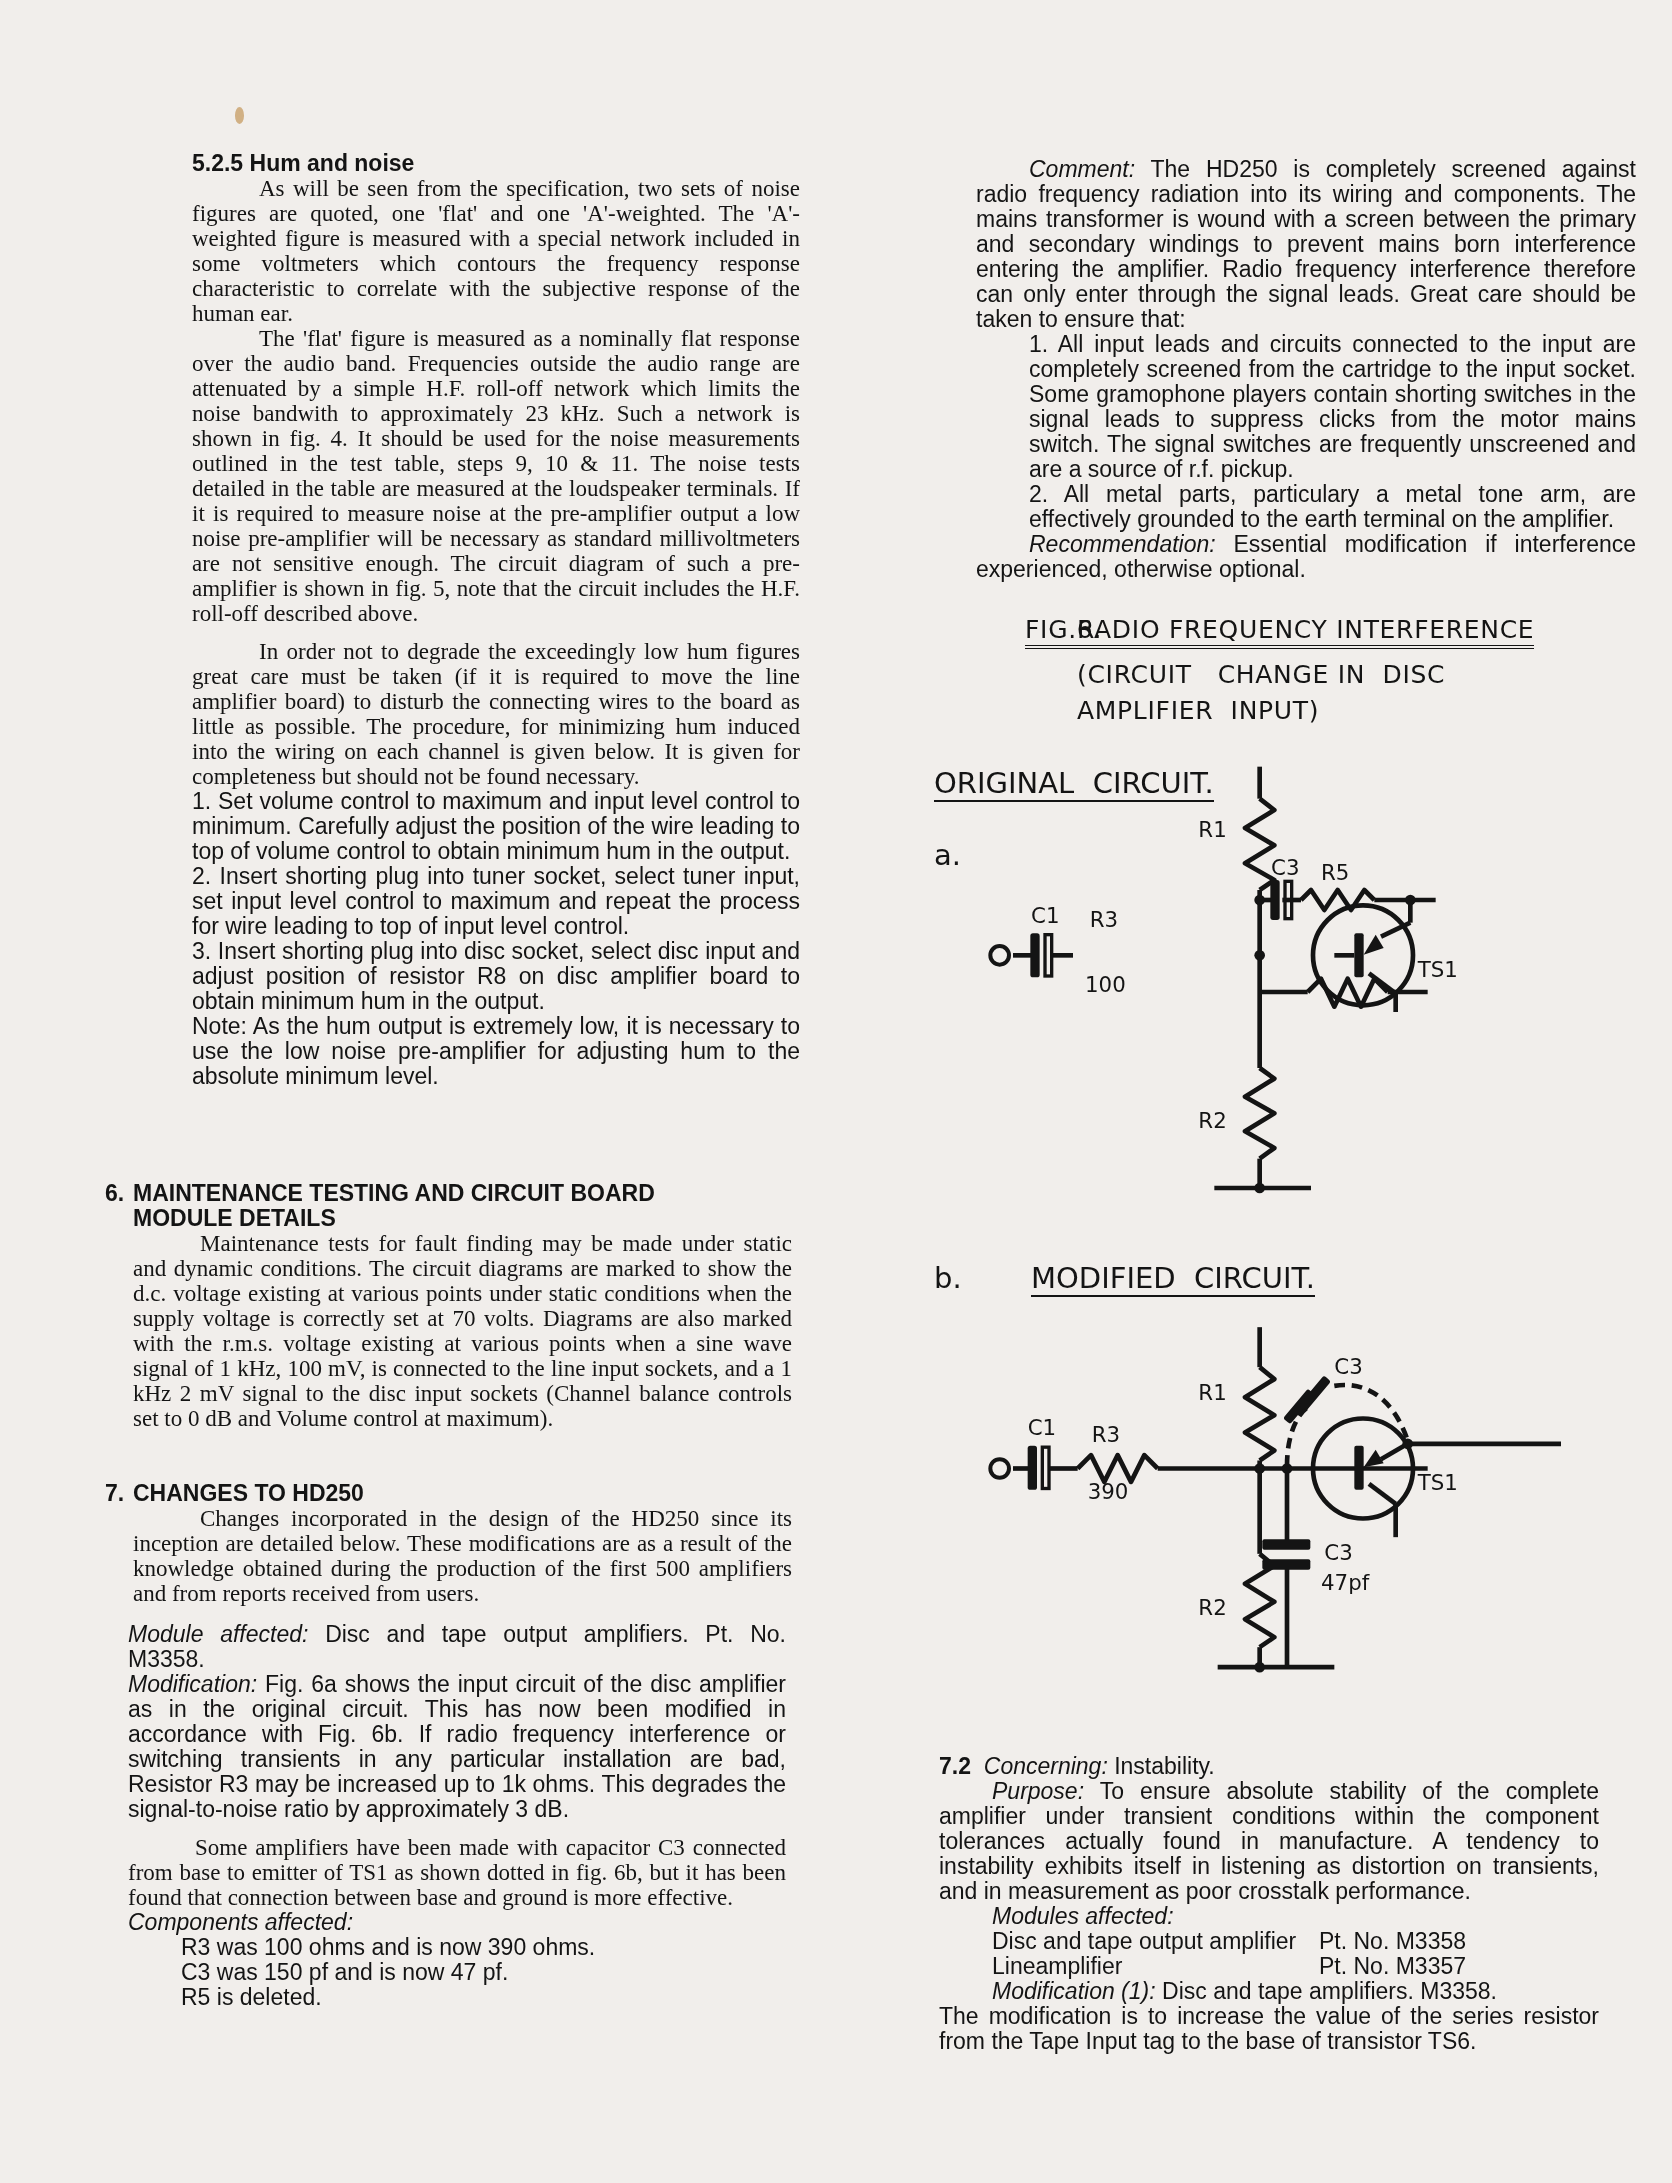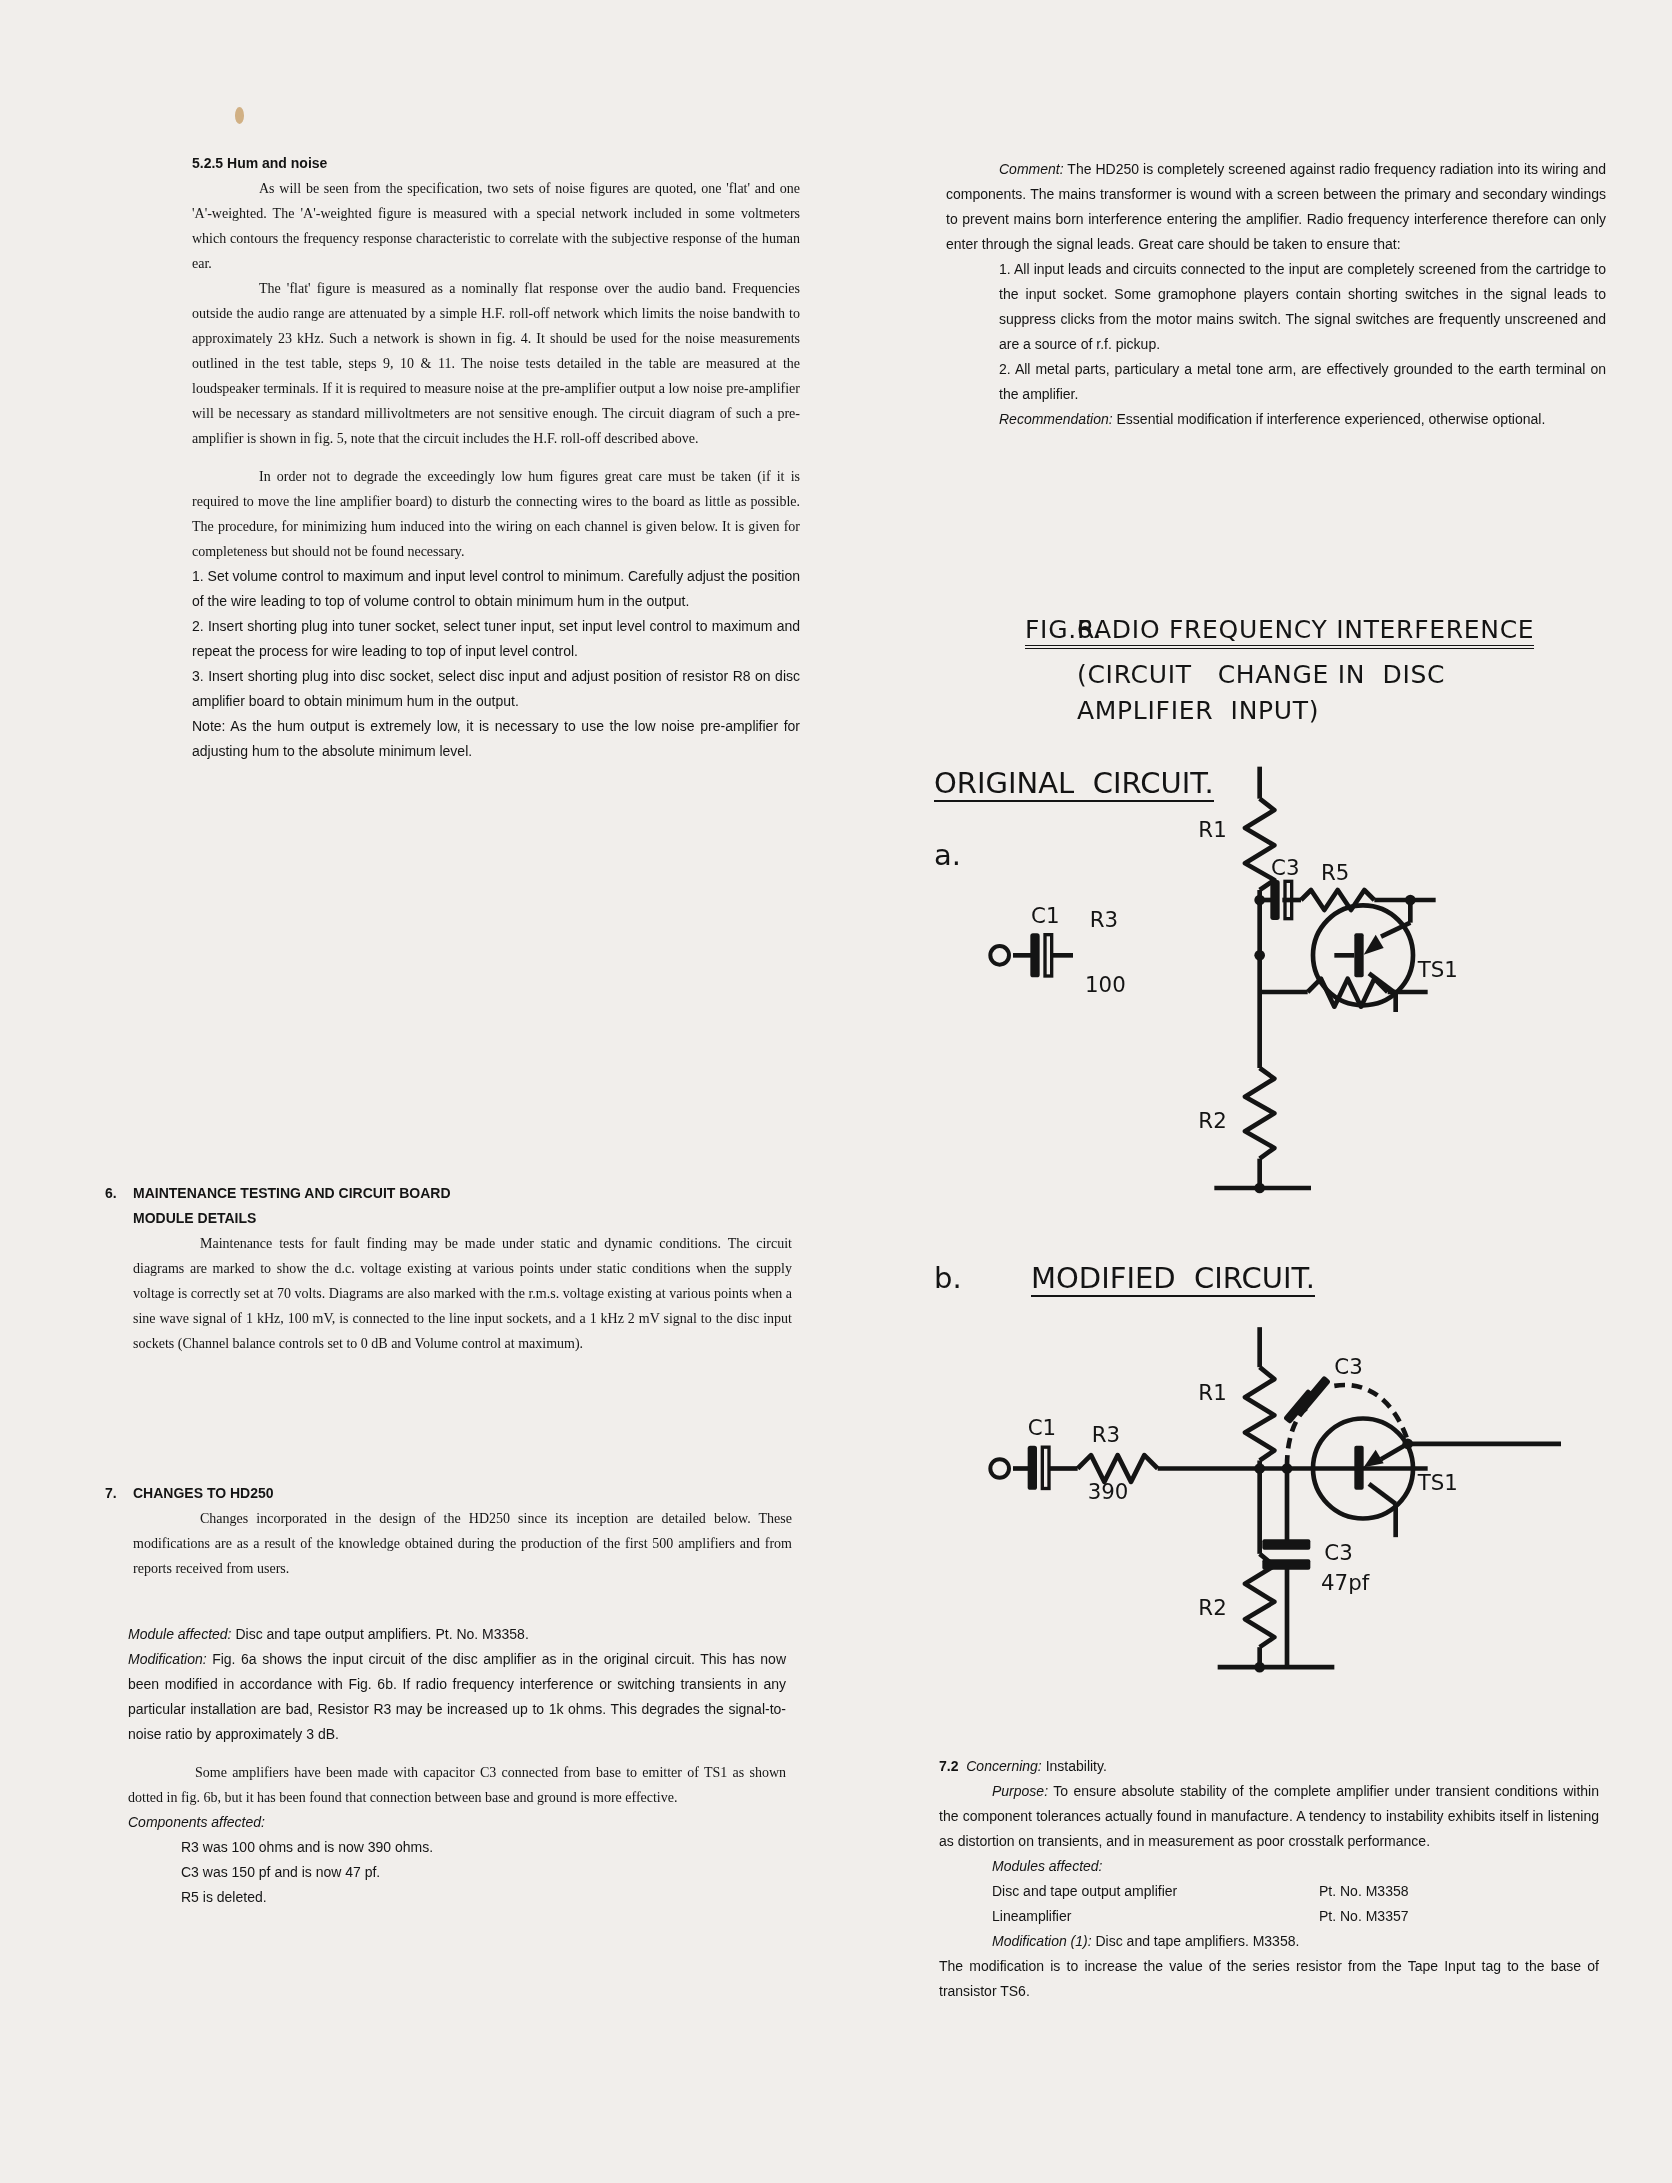--- a/index.html
+++ b/index.html
@@ -2,24 +2,24 @@
 <html style="font-size:10.7px"><head>
 <meta charset="utf-8">
 <style>
   html, body { margin: 0; padding: 0; }
   body {
     width: 1672px; height: 2183px; position: relative; overflow: hidden;
     background: #f1eeeb;
     font-family: "Liberation Sans", sans-serif;
     color: #141414;
   }
-  .col { position: absolute; font-size: 14px; line-height: 25px; }
+  .col { position: absolute; font-size: 23px; line-height: 25px; }
   .left  { left: 192px;  top: 151px; width: 608px; }
   .left-wide { left: 105px; width: 687px; }
-  .right { left: 946px; top: 157px; width: 660px; }
+  .right { left: 976px; top: 157px; width: 660px; }
   p { margin: 0; text-align: justify; }
   .ind  { text-indent: 67px; font-family: Liberation Serif, serif; }
   .ind2 { text-indent: 53px; }
   .gap { height: 13.3px; }
   .h { font-weight: bold; margin: 0; }
   .h-num { display: inline-block; width: 28px; }
   i { font-style: italic; }
   .list-in { padding-left: 53px; }
   .sub-in { padding-left: 53px; }
   .parts { display: flex; }

